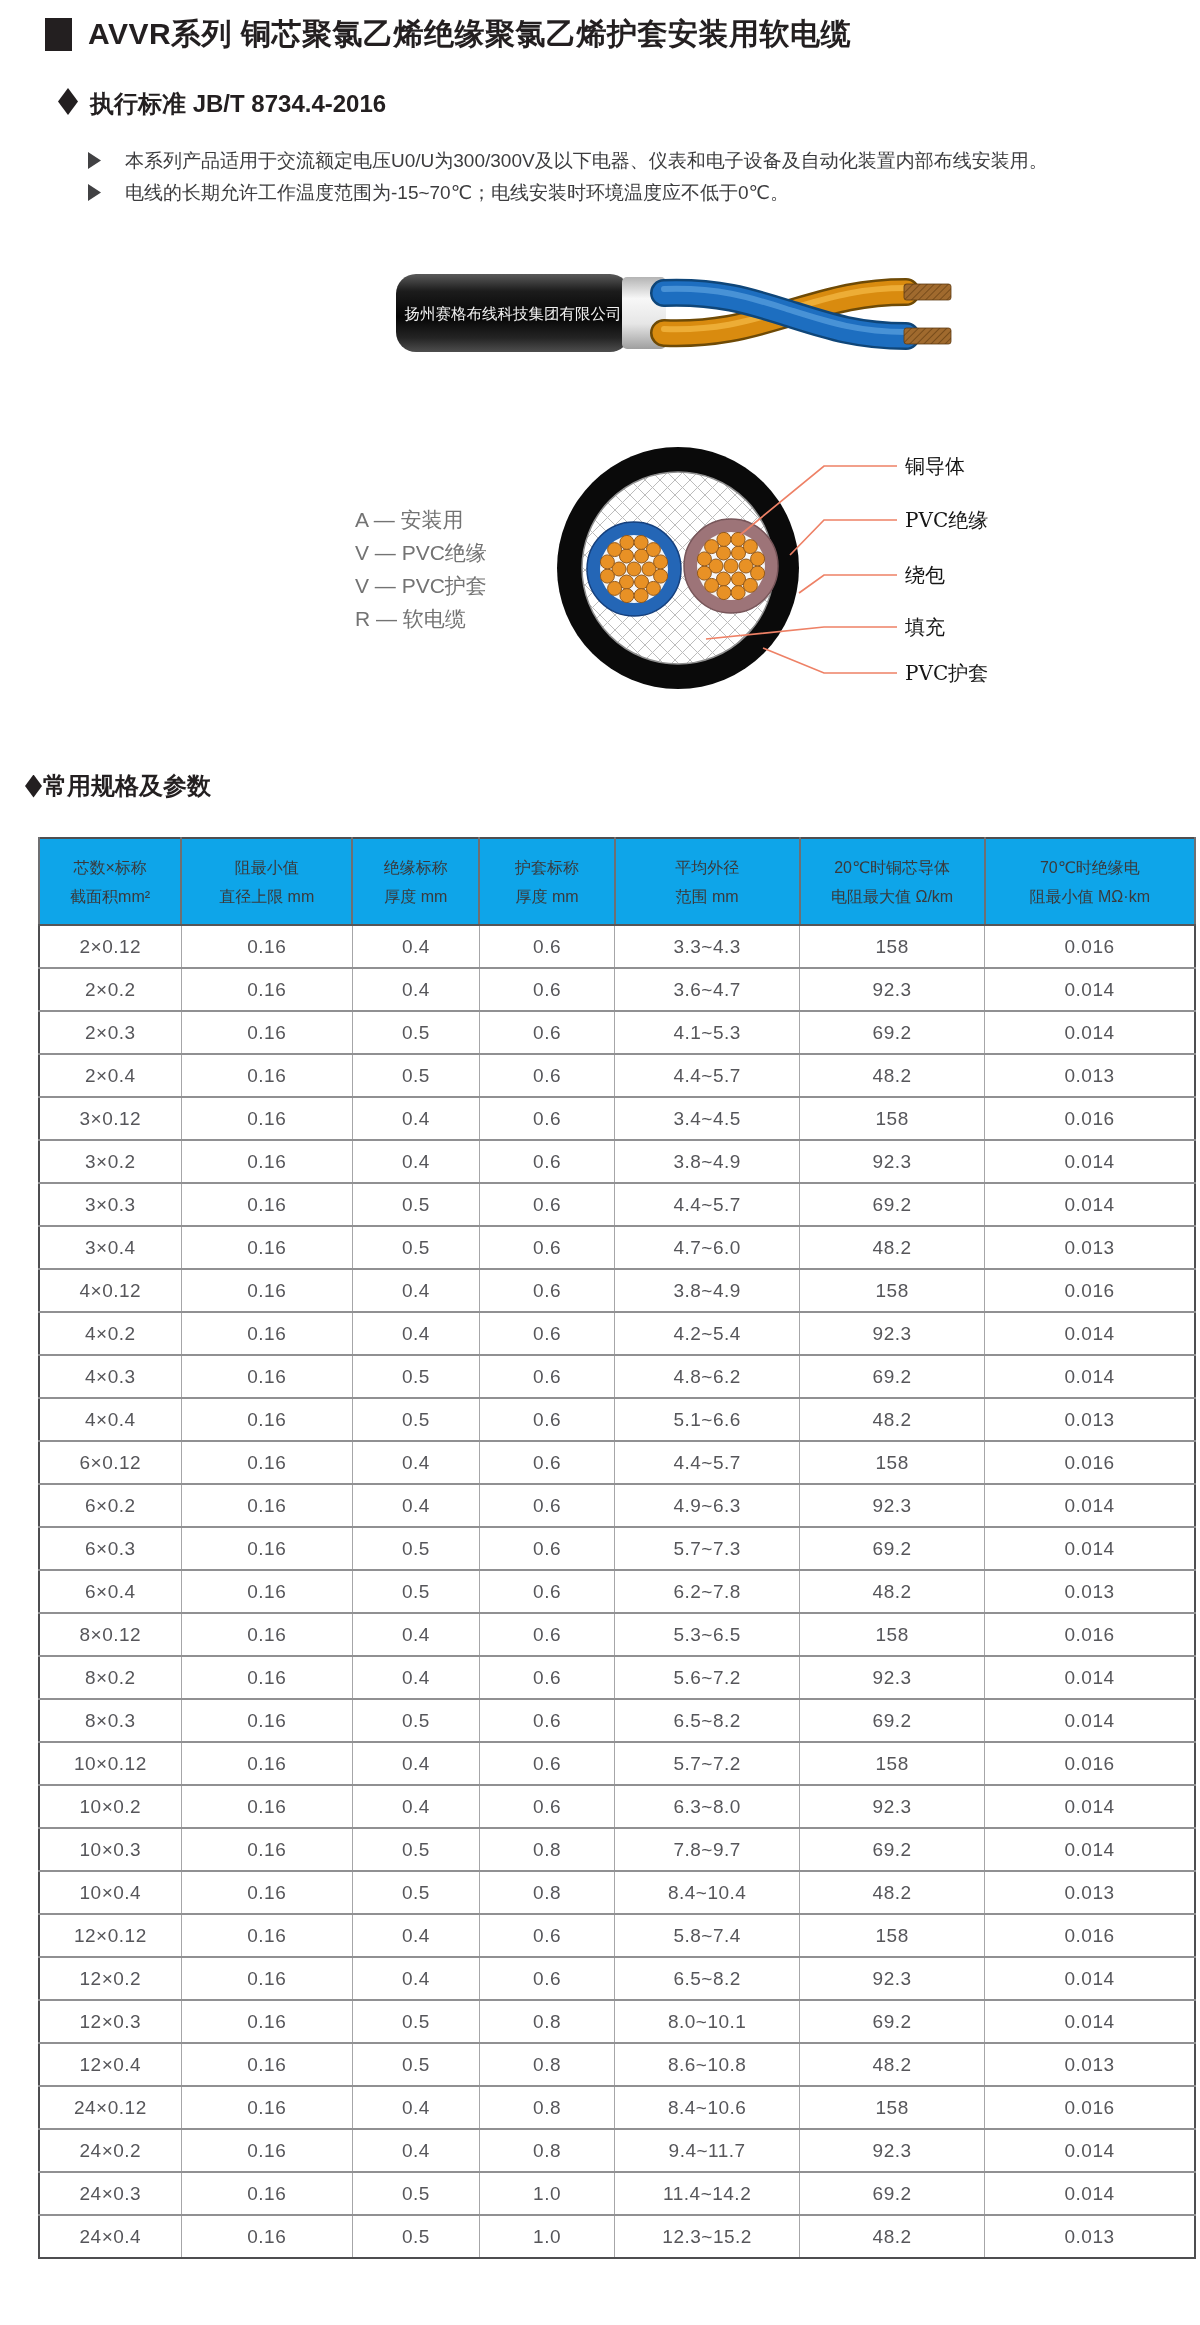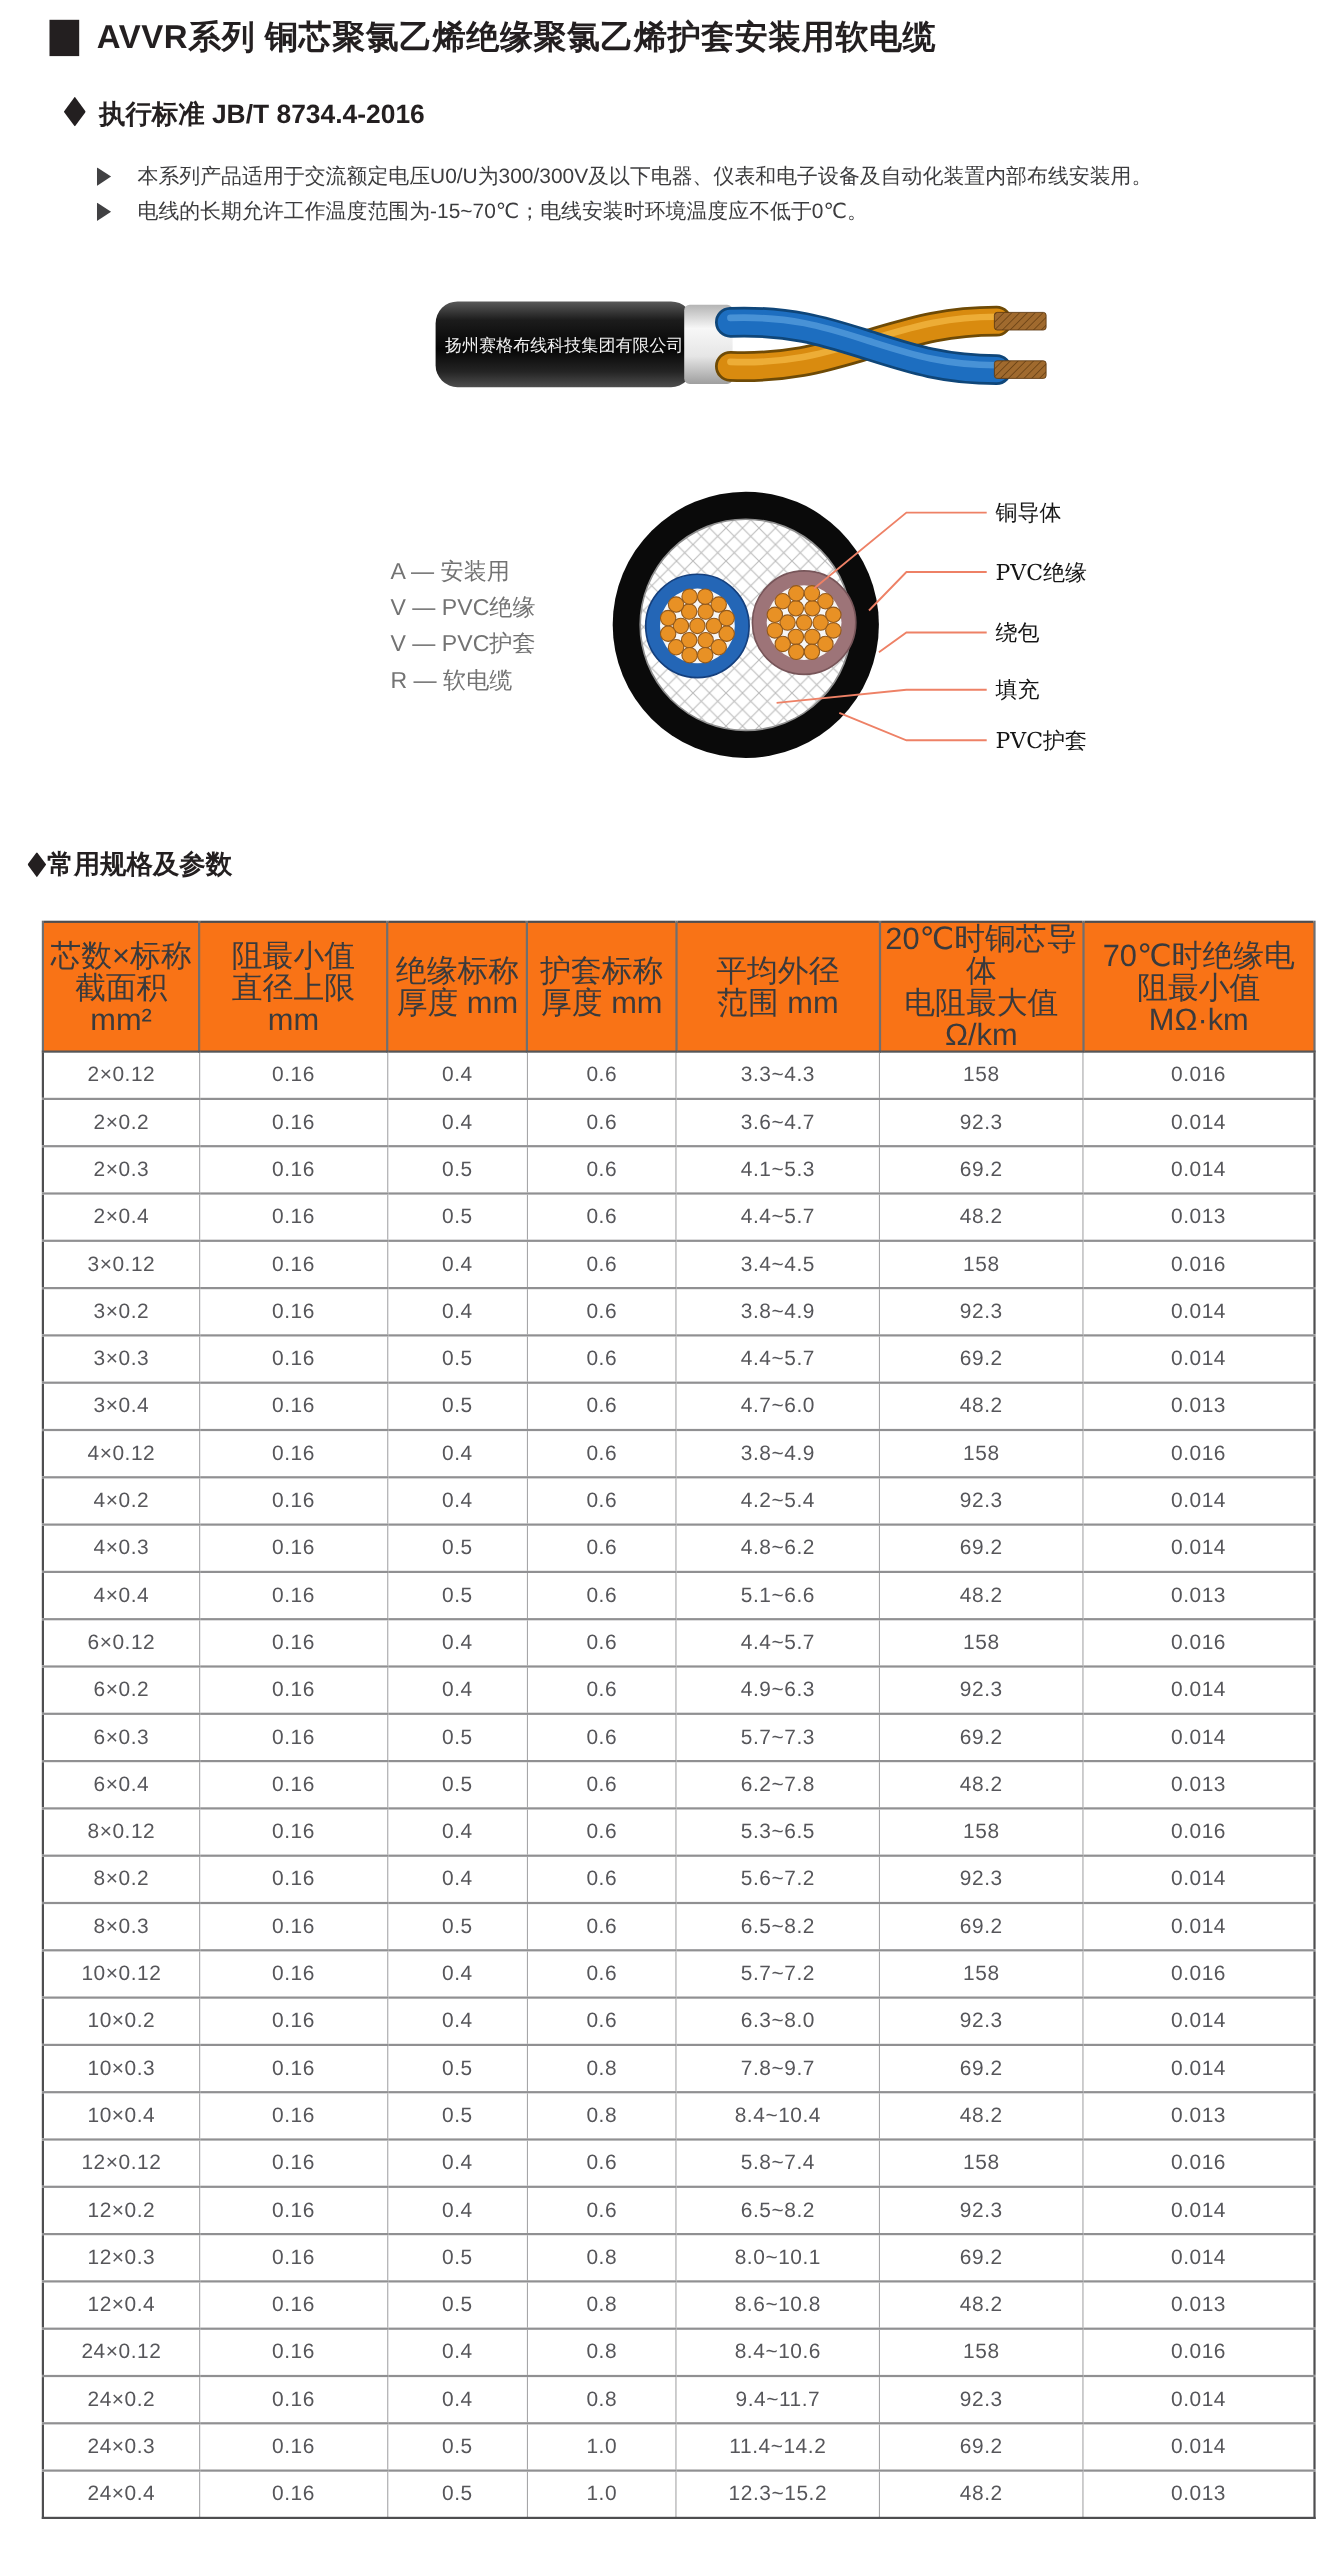--- a/index.html
+++ b/index.html
@@ -33,22 +33,22 @@
   .section-row{position:absolute;left:25px;top:770px;display:flex;align-items:center;gap:1px;white-space:nowrap;}
   .diamond-small{width:17px;height:23px;background:#231f20;clip-path:polygon(50% 0,100% 50%,50% 100%,0 50%);flex:0 0 auto;}
   .section-title{margin:0;font-size:24px;font-weight:bold;color:#231f20;}
   
   .spec-table{
     position:absolute;left:38px;top:837px;width:1158px;
     border-collapse:collapse;table-layout:fixed;
     border:2px solid #4e4e50;
   }
   .spec-table th{
-    background:#f97316;height:85px;vertical-align:middle;text-align:center;
-    font-size:28px;font-weight:normal;color:#3a3a3c;
+    background:#0ea5e9;height:85px;vertical-align:middle;text-align:center;
+    font-size:16px;font-weight:normal;color:#3a3a3c;
     border-left:2px solid #6f6f71;border-right:2px solid #6f6f71;
     border-bottom:2px solid #565658;padding:0 2px;
   }
   .spec-table th div{line-height:29px;}
   .spec-table td{
     height:41px;text-align:center;vertical-align:middle;
     font-size:19px;color:#56565a;letter-spacing:0.5px;
     border-left:1px solid #a6a6a8;border-right:1px solid #a6a6a8;
     border-top:2px solid #909092;padding:0;
   }

